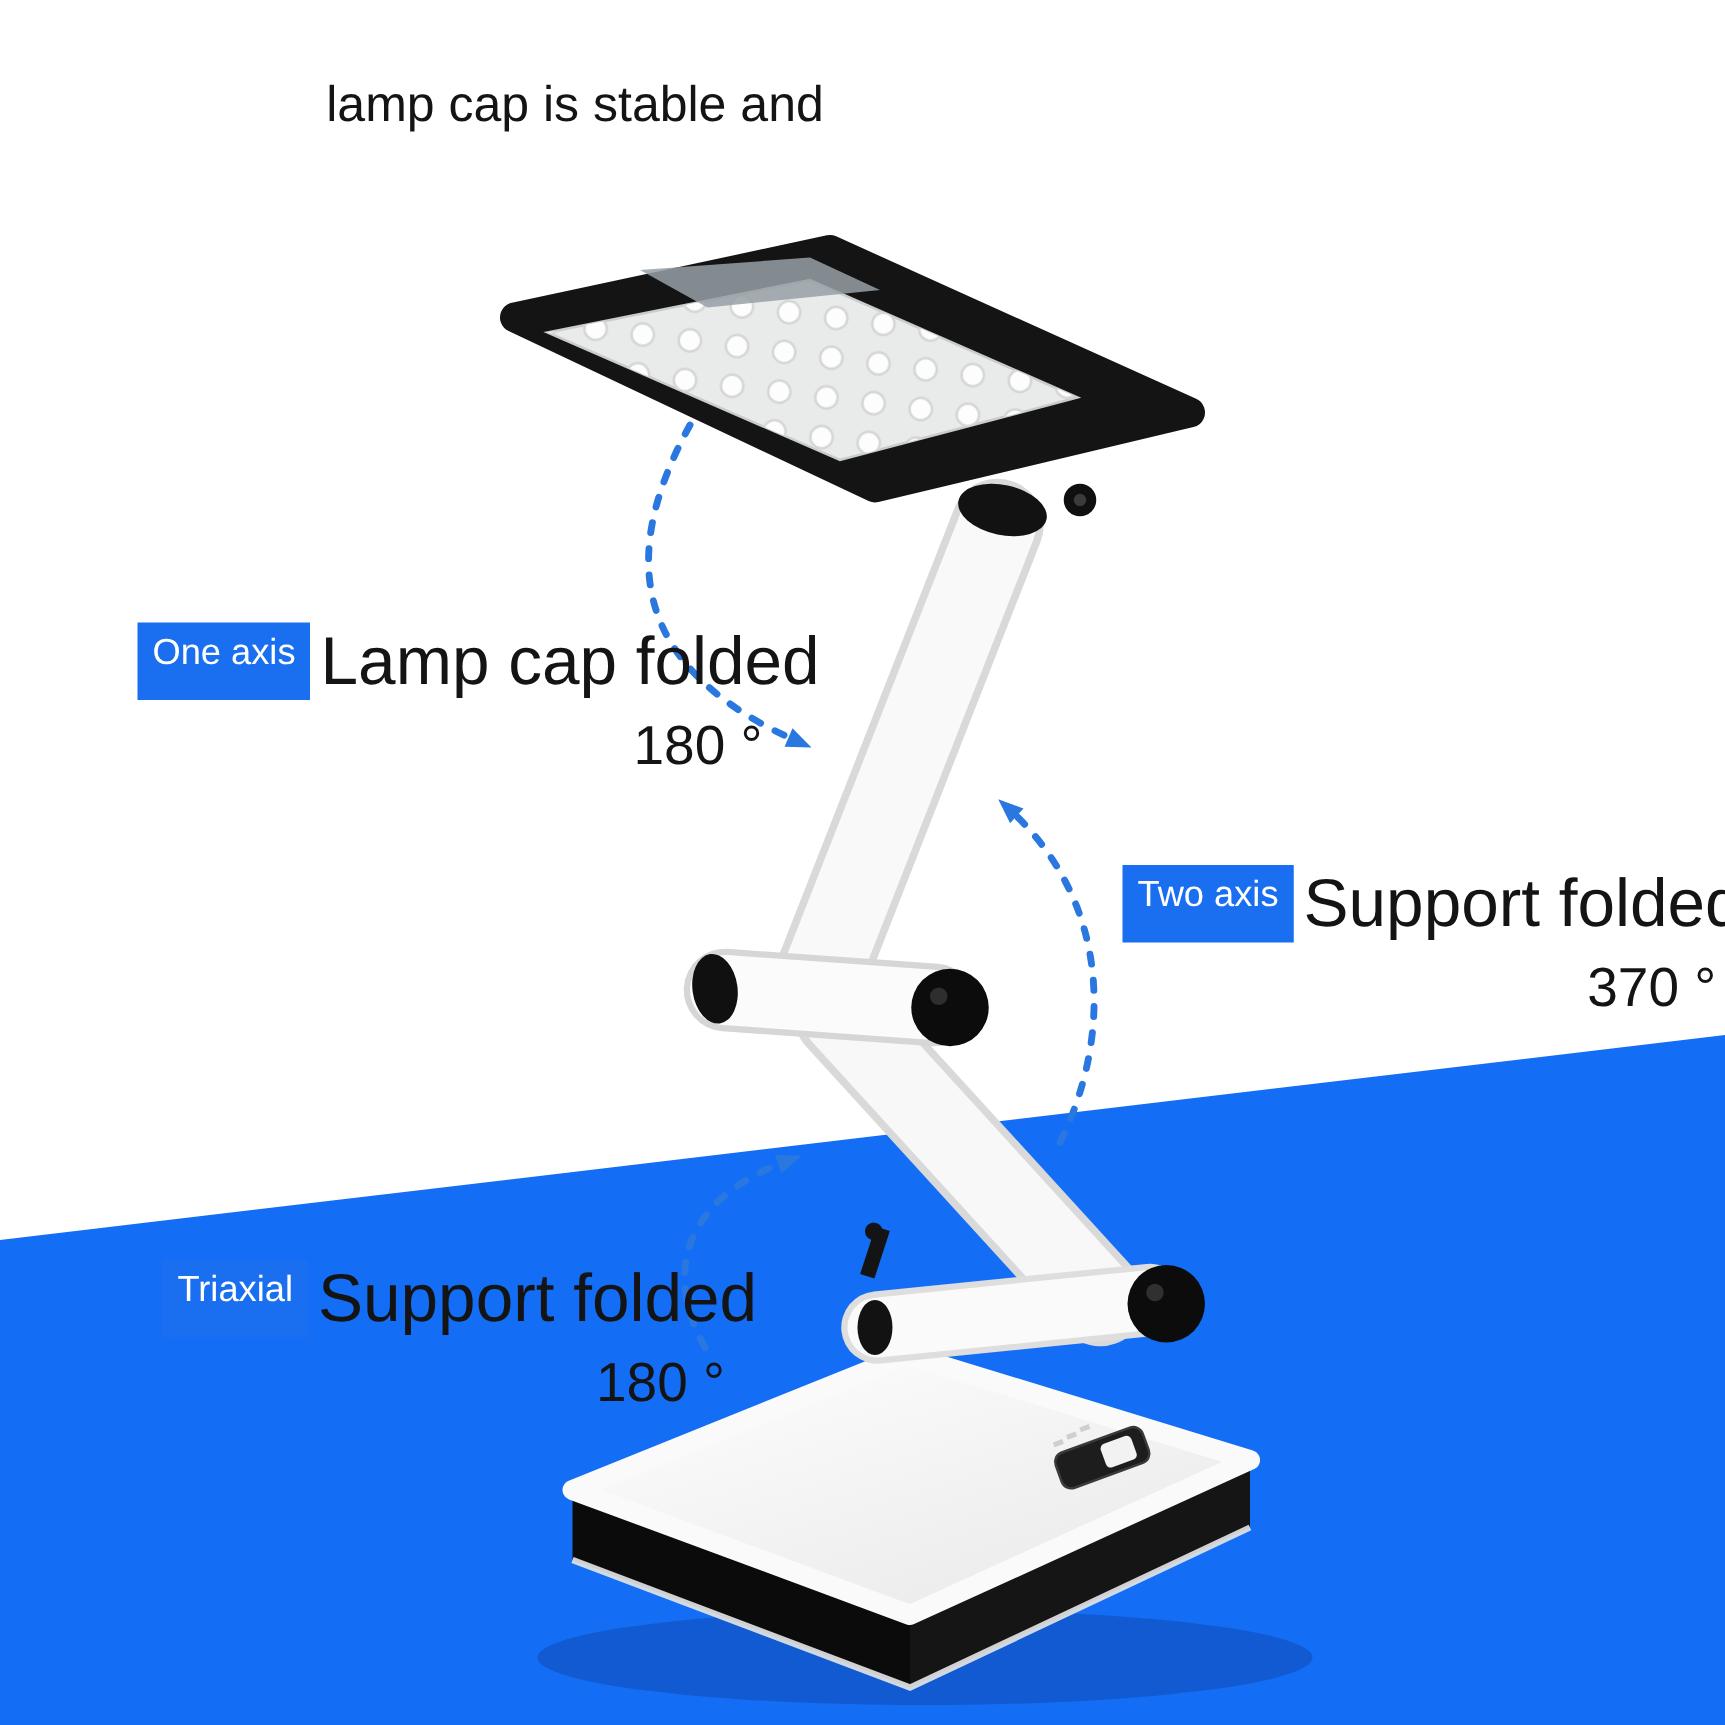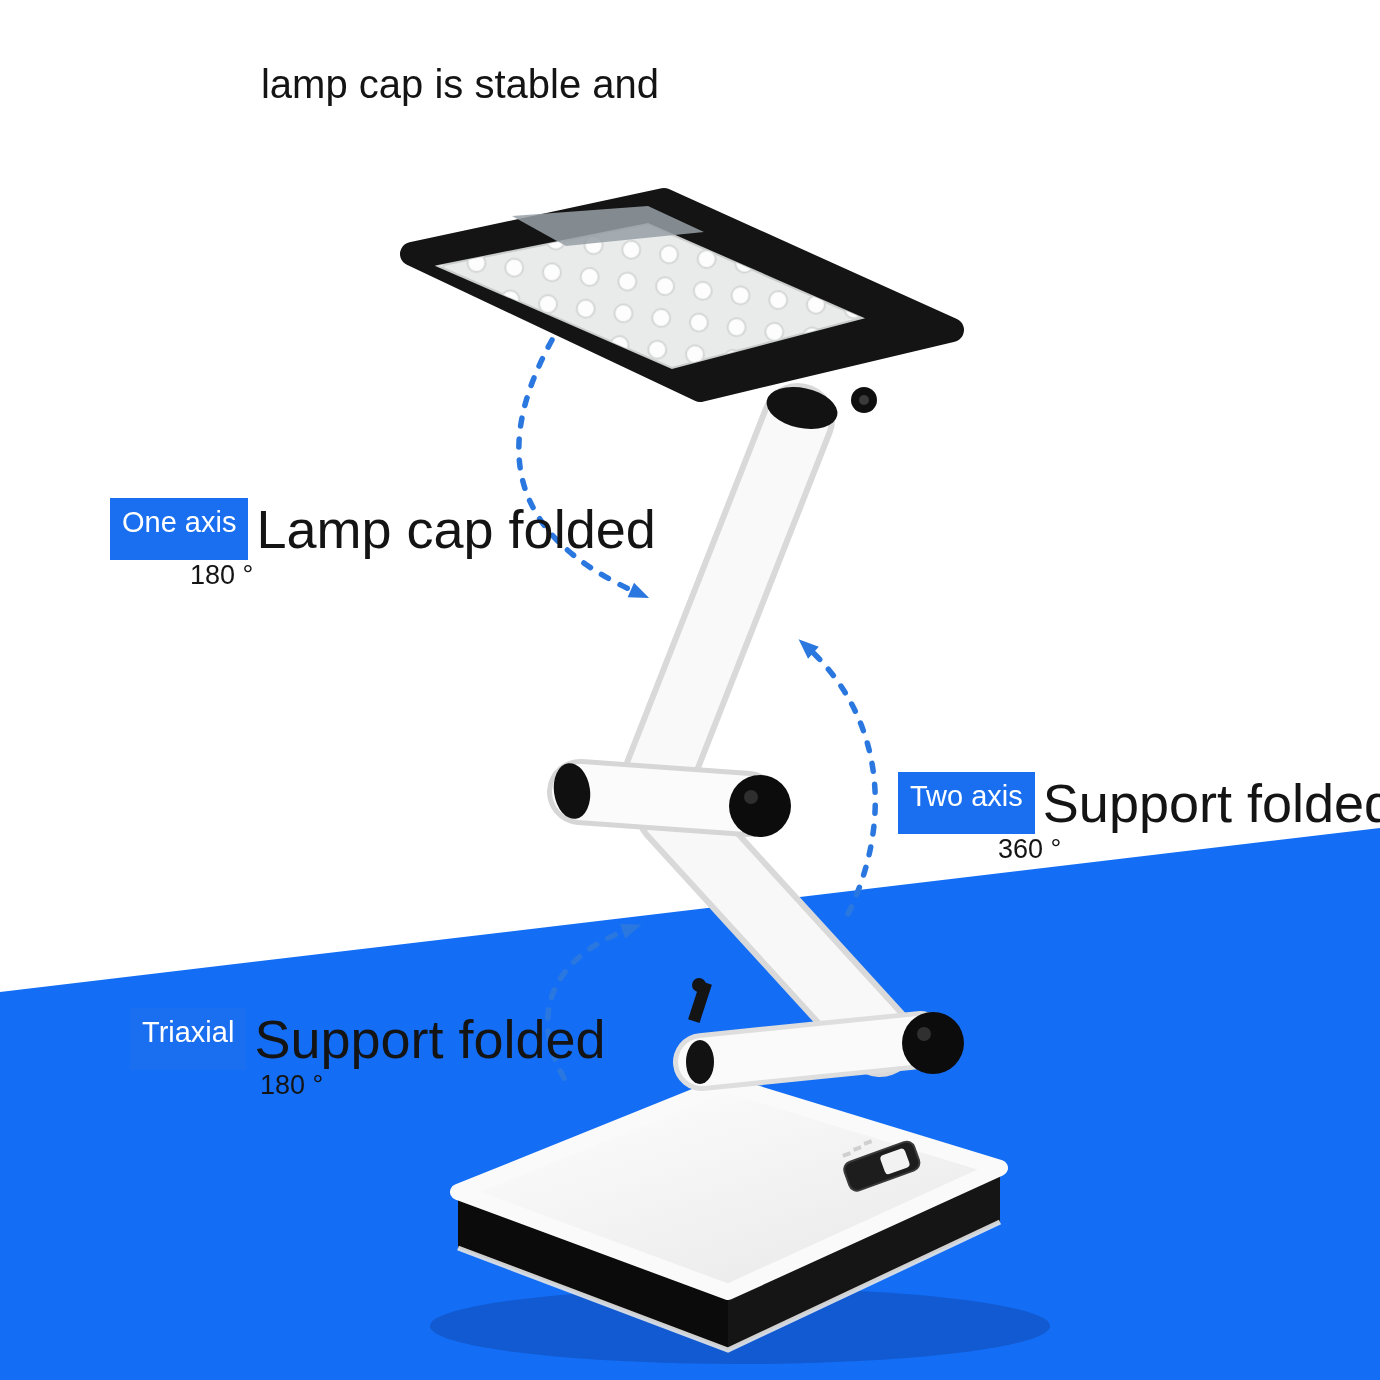--- a/index.html
+++ b/index.html
@@ -21,24 +21,24 @@
     position:absolute;left:150px;top:56px;width:620px;text-align:center;
     font-size:40px;line-height:1.4;color:var(--text-black);
   }
   .callout{position:absolute;color:var(--text-black);}
   .row{display:flex;}
   .badge{
     background:var(--badge-blue);color:#ffffff;font-size:29px;line-height:1.25;
     padding:6px 12px;white-space:nowrap;flex:0 0 auto;
   }
   .lbl{font-size:54px;margin-left:8px;white-space:nowrap;}
-  .angle{font-size:27px;text-align:left;}
+  .angle{font-size:44px;text-align:right;margin-top:12px;}
   .co1{left:110px;top:498px;width:500px;}
   .co1 .angle{padding-left:80px;}
-  .co2{left:898px;top:772px;width:475px;}
+  .co2{left:898px;top:692px;width:475px;}
   .co2 .angle{padding-left:100px;}
   .co3{left:130px;top:1008px;width:450px;}
   .co3 .angle{padding-left:130px;}
 </style>
 </head>
 <body>
 
 <div class="stage">
 
   <svg class="layer" viewBox="0 0 1380 1380">
@@ -135,21 +135,21 @@
       <span class="lbl">Lamp cap folded</span>
     </div>
     <div class="angle">180 °</div>
   </div>
 
   <div class="callout co2">
     <div class="row">
       <span class="badge">Two axis</span>
       <span class="lbl">Support folded</span>
     </div>
-    <div class="angle">360 °</div>
+    <div class="angle">370 °</div>
   </div>
 
   <div class="callout co3">
     <div class="row">
       <span class="badge">Triaxial</span>
       <span class="lbl">Support folded</span>
     </div>
     <div class="angle">180 °</div>
   </div>
 

